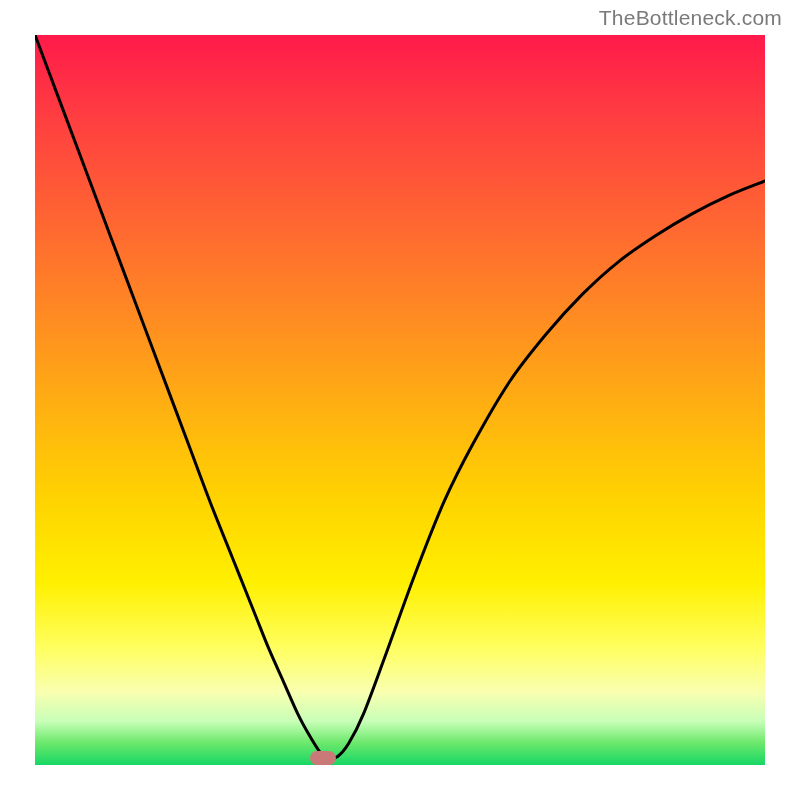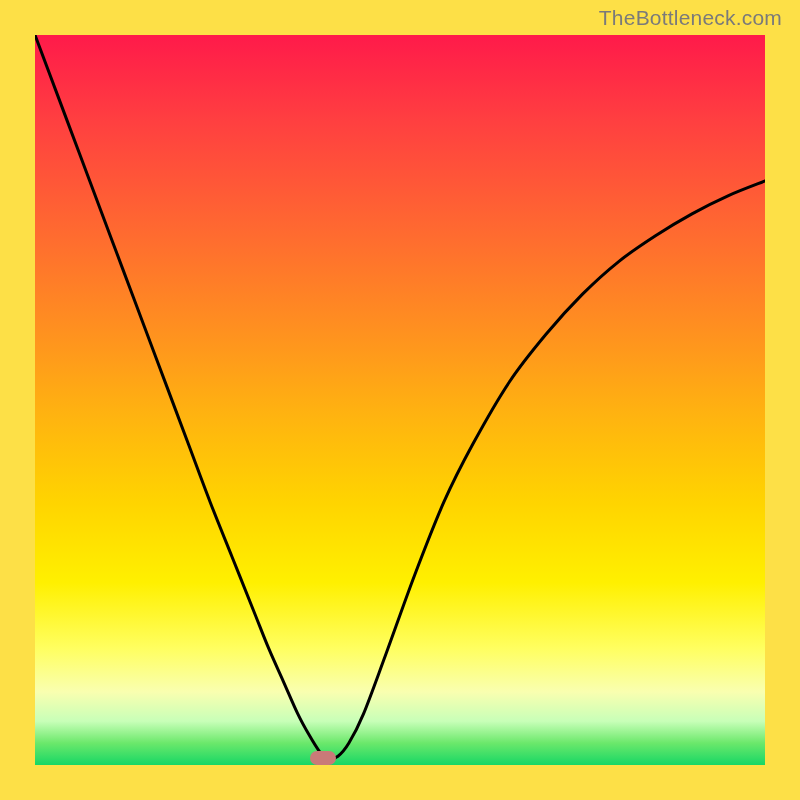--- a/index.html
+++ b/index.html
@@ -10,21 +10,21 @@
     overflow: hidden;
     background: #000;
     font-family: Arial, Helvetica, sans-serif;
   }
   .frame {
     position: absolute;
     top: 0;
     left: 0;
     width: 800px;
     height: 800px;
-    background: #fde047;
+    background: #ffffff;
   }
   .plot-area {
     position: absolute;
     top: 35px;
     left: 35px;
     width: 730px;
     height: 730px;
     background: linear-gradient(to bottom,
       #ff1a4a 0%,
       #ff4040 12%,

